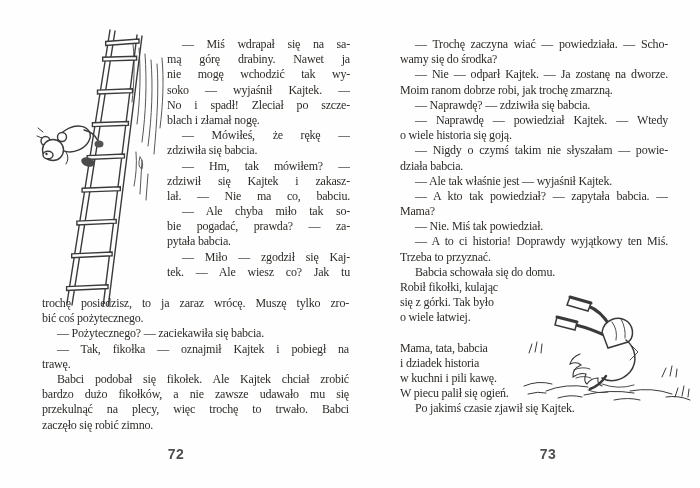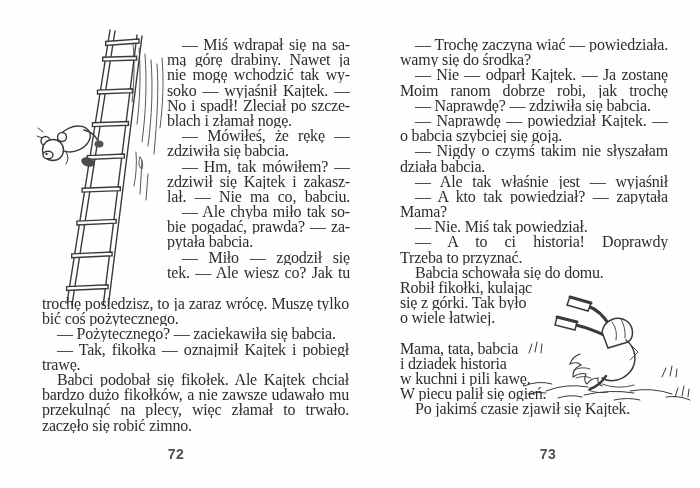--- a/index.html
+++ b/index.html
@@ -5,21 +5,21 @@
   :root { --paper:#fefefe; --ink:#2f2c28; --folio:#4f4f4f; --line_art:#3a3a3a; }
   html,body { margin:0; padding:0; }
   .spread {
     position:relative; width:700px; height:488px;
     background:var(--paper); overflow:hidden;
     font-family:"Liberation Serif", serif; color:var(--ink);
   }
   .page { position:absolute; top:0; width:350px; height:488px; }
   .page.left  { left:0; }
   .page.right { left:350px; }
-  .col { position:absolute; z-index:2; font-size:16px; letter-spacing:-0.2px; }
+  .col { position:absolute; z-index:2; font-size:12px; letter-spacing:-0.2px; }
   .tline {
     height:15.2px; line-height:15.2px; overflow:hidden;
     text-align:justify; text-align-last:left; white-space:normal;
   }
   .tline.just { text-align-last:justify; }
   .tline.ind  { text-indent:15px; }
   .tline.gap  { margin-top:15px; }
   .narrow { left:167px; top:37px;  width:183px; }
   .full   { left:42px;  top:296px; width:307px; }
   .rcol   { left:50px;  top:37px;  width:268px; }
@@ -110,37 +110,37 @@
       </div>
 
     <div class="col full">
         <div class="tline just">trochę posiedzisz, to ja zaraz wrócę. Muszę tylko zro-</div>
         <div class="tline">bić coś pożytecznego.</div>
         <div class="tline ind">— Pożytecznego? — zaciekawiła się babcia.</div>
         <div class="tline just ind">— Tak, fikołka — oznajmił Kajtek i pobiegł na</div>
         <div class="tline">trawę.</div>
         <div class="tline just ind">Babci podobał się fikołek. Ale Kajtek chciał zrobić</div>
         <div class="tline just">bardzo dużo fikołków, a nie zawsze udawało mu się</div>
-        <div class="tline just">przekulnąć na plecy, więc złamał to trwało. Babci</div>
+        <div class="tline just">przekulnąć na plecy, więc trochę to trwało. Babci</div>
         <div class="tline">zaczęło się robić zimno.</div>
       </div>
 
     <div class="folio l">72</div>
   </section>
 
   <section class="page right">
 
     <div class="col rcol">
         <div class="tline just ind">— Trochę zaczyna wiać — powiedziała. — Scho-</div>
         <div class="tline">wamy się do środka?</div>
         <div class="tline just ind">— Nie — odparł Kajtek. — Ja zostanę na dworze.</div>
         <div class="tline">Moim ranom dobrze robi, jak trochę zmarzną.</div>
         <div class="tline ind">— Naprawdę? — zdziwiła się babcia.</div>
         <div class="tline just ind">— Naprawdę — powiedział Kajtek. — Wtedy</div>
-        <div class="tline">o babcia szybciej się goją.</div>
+        <div class="tline">o wiele historia się goją.</div>
         <div class="tline just ind">— Nigdy o czymś takim nie słyszałam — powie-</div>
         <div class="tline">działa babcia.</div>
         <div class="tline ind">— Ale tak właśnie jest — wyjaśnił Kajtek.</div>
         <div class="tline just ind">— A kto tak powiedział? — zapytała babcia. —</div>
         <div class="tline">Mama?</div>
         <div class="tline ind">— Nie. Miś tak powiedział.</div>
         <div class="tline just ind">— A to ci historia! Doprawdy wyjątkowy ten Miś.</div>
         <div class="tline">Trzeba to przyznać.</div>
         <div class="tline ind">Babcia schowała się do domu.</div>
         <div class="tline">Robił fikołki, kulając</div>

